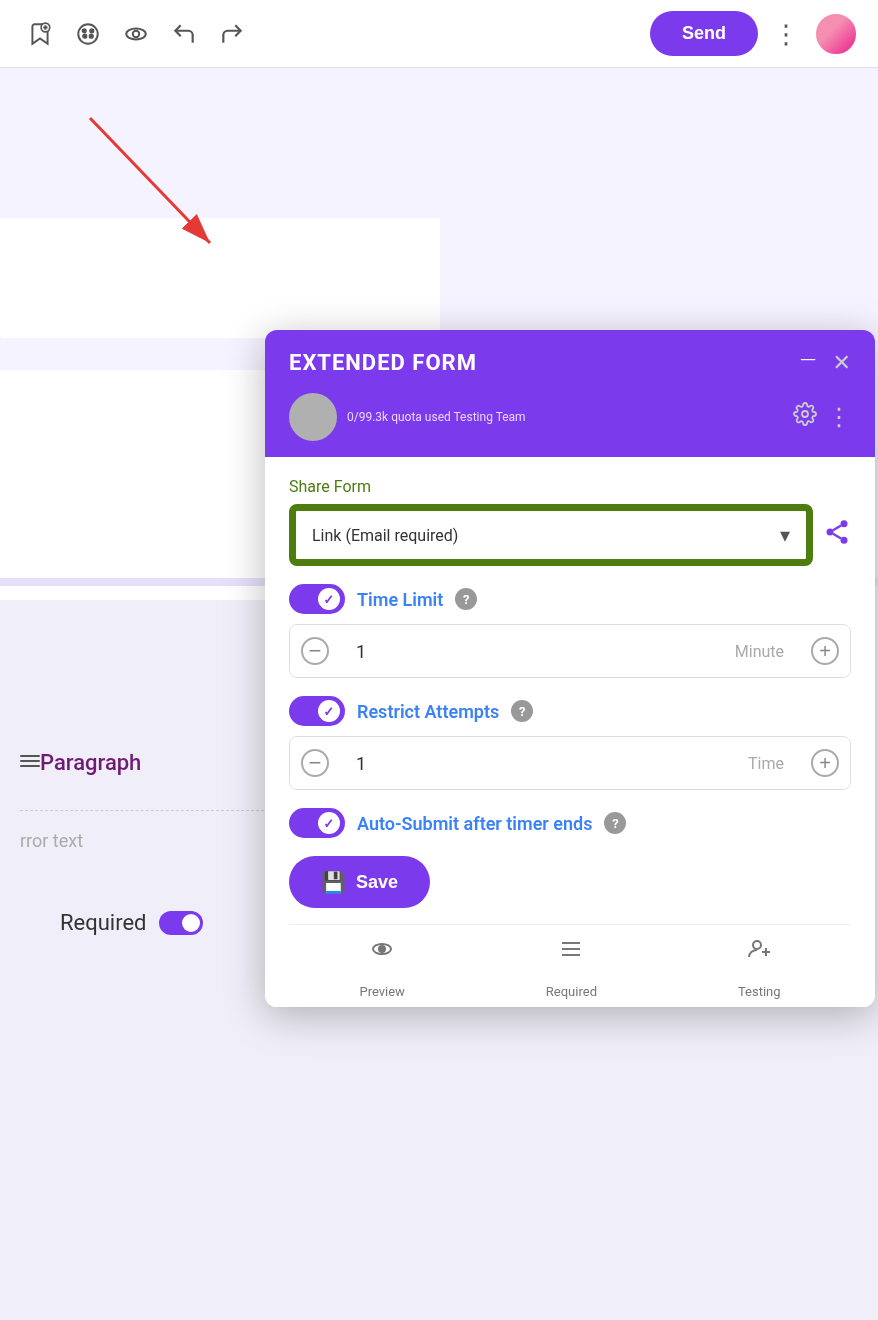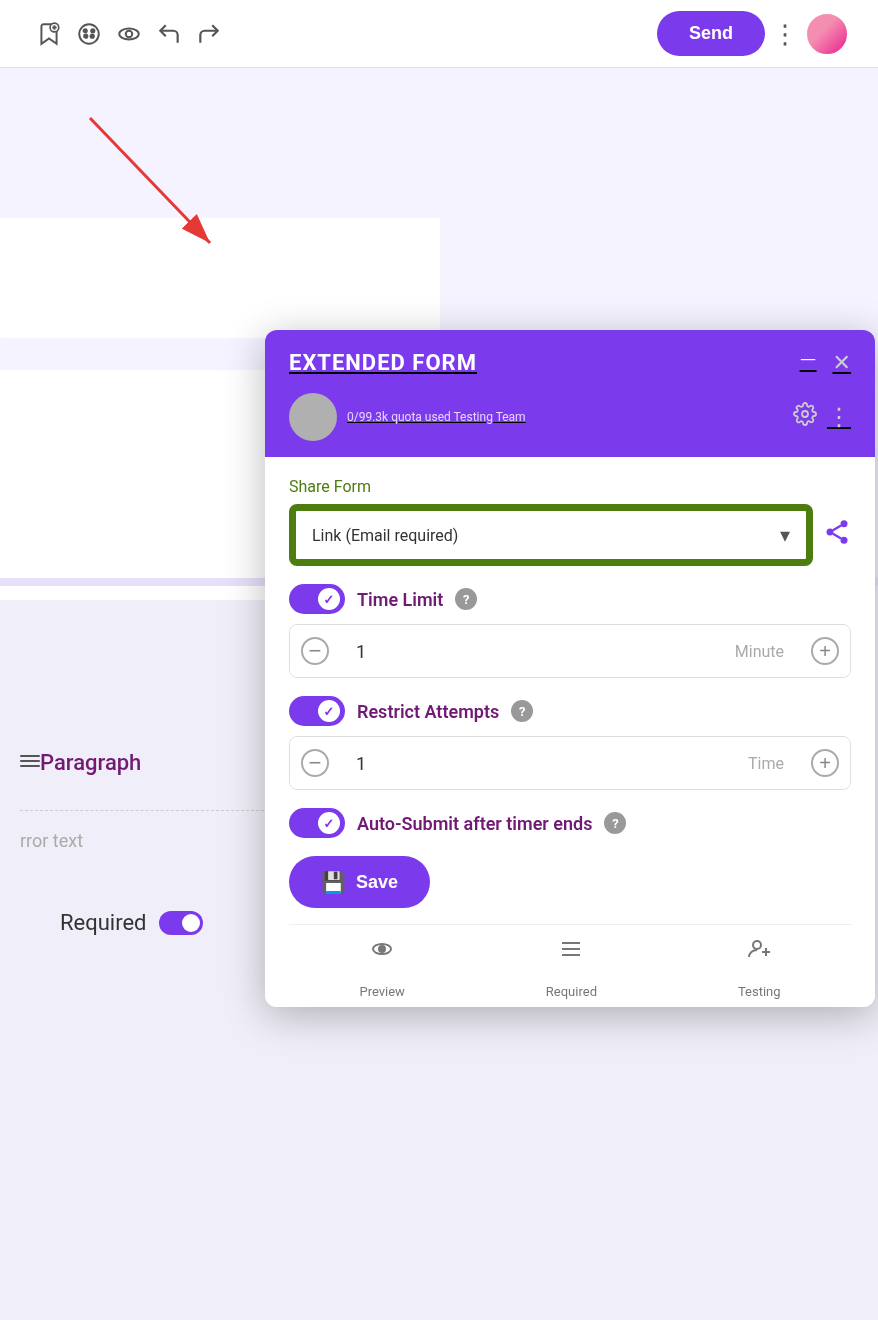--- a/index.html
+++ b/index.html
@@ -11,21 +11,22 @@
       position: relative;
       overflow: hidden;
     }
 
     
     .toolbar {
       display: flex;
       align-items: center;
       background: #fff;
       height: 68px;
-      padding: 0 29px;
+      padding: 0 20px;
+      gap: 8px;
       border-bottom: 1px solid #e0e0e0;
       position: relative;
       z-index: 1;
     }
     .toolbar-icon {
       width: 40px; height: 40px;
       display: flex; align-items: center; justify-content: center;
       border-radius: 50%;
       cursor: pointer;
       color: #555;
@@ -149,21 +150,20 @@
       background: #fff;
       border-radius: 12px;
       box-shadow: 0 8px 40px rgba(0,0,0,0.28);
       overflow: hidden;
       z-index: 100;
     }
     .modal-header {
       background: #7c3aed;
       padding: 20px 24px 0 24px;
       position: relative;
-      text-decoration: underline;
     }
     .modal-title-row {
       display: flex;
       align-items: center;
       justify-content: space-between;
       margin-bottom: 18px;
     }
     .modal-title {
       font-size: 22px;
       font-weight: 700;
@@ -267,21 +267,21 @@
     }
     .toggle-switch .check::after {
       content: '✓';
       color: #7c3aed;
       font-size: 13px;
       font-weight: 700;
     }
     .toggle-label {
       font-size: 18px;
       font-weight: 600;
-      color: #701a75;
+      color: #3b82f6;
     }
     .help-icon {
       width: 22px; height: 22px;
       background: #999;
       border-radius: 50%;
       display: inline-flex; align-items: center; justify-content: center;
       color: #fff;
       font-size: 13px;
       font-weight: 700;
       cursor: pointer;

